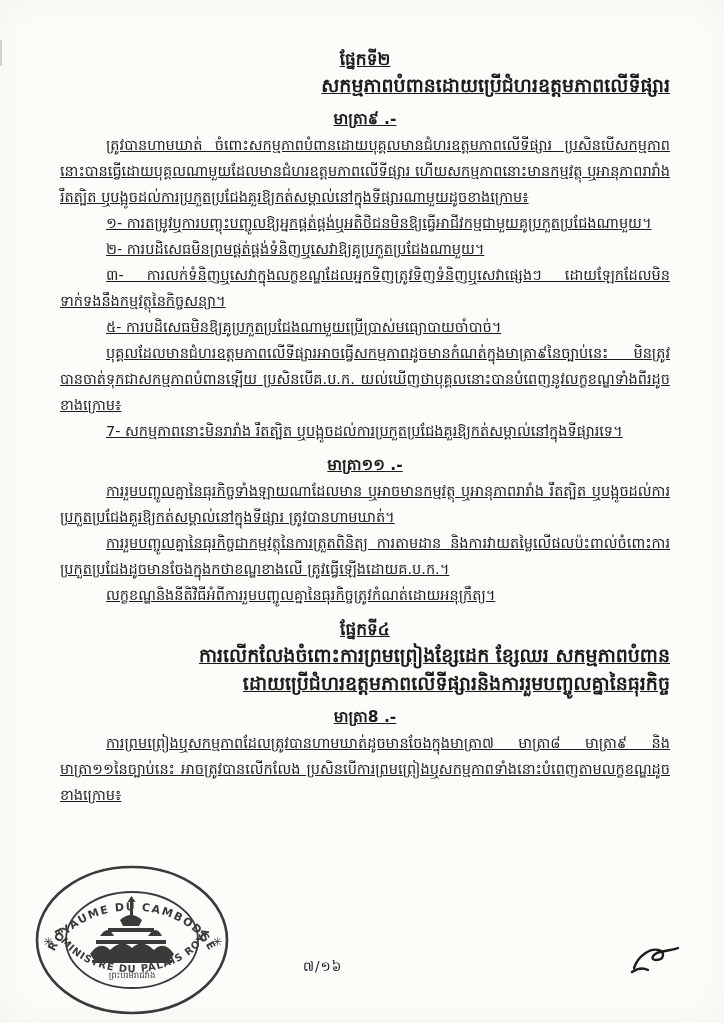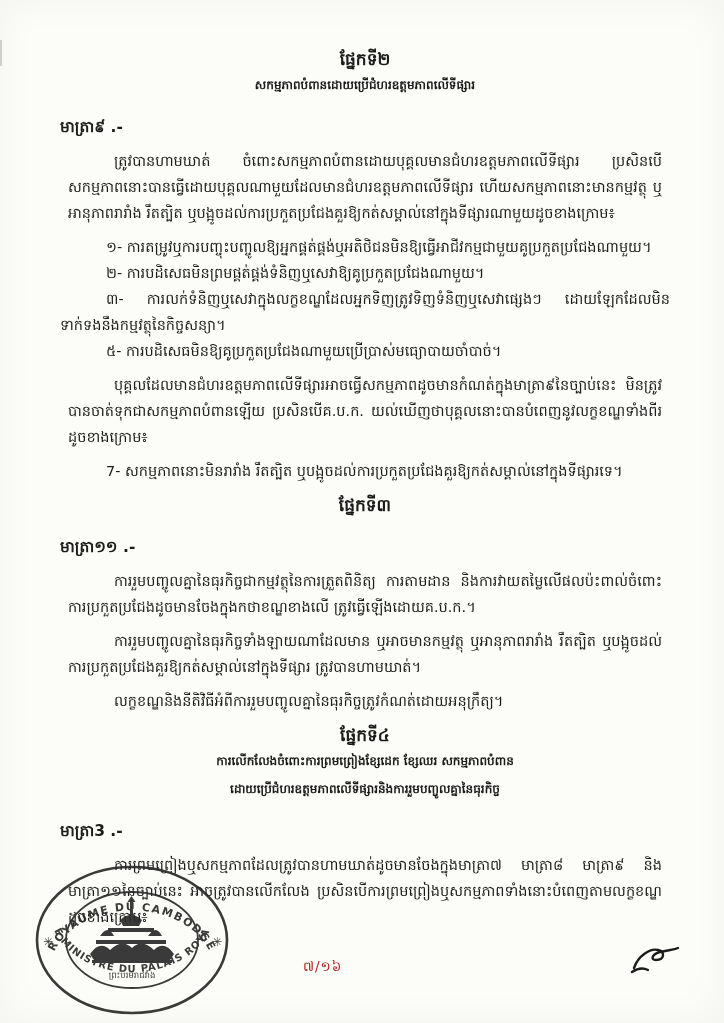--- a/index.html
+++ b/index.html
@@ -12,48 +12,49 @@
     font-family:"DejaVu Sans","Liberation Sans",sans-serif;
     overflow:hidden;
     box-shadow:inset 0 0 40px rgba(0,0,0,0.04);
   }
   .content{
     position:absolute;
     left:60px;right:54px;top:46px;
     font-size:14.5px;
     line-height:26px;
     text-align:justify;
+    text-decoration:underline;
   }
   .part-label{
     text-align:center;font-weight:bold;font-size:17px;
     margin:0;text-indent:0;
   }
   .part-title{
-    text-align:center;font-weight:bold;font-size:12px;
+    text-align:right;font-weight:bold;font-size:19px;
     margin:0 0 2px 0;text-indent:0;
   }
   .article-head{
     font-weight:bold;font-size:15.5px;
-    margin:16px 0 0 0;text-indent:0;text-align:left;
+    margin:8px 0 0 0;text-indent:0;text-align:center;
   }
-  p.body-par{margin:8px;text-indent:46px;}
+  p.body-par{margin:0;text-indent:46px;}
   p.item-par{margin:0;text-indent:46px;}
   .gap-top{margin-top:8px;}
   .stamp{
     position:absolute;left:30px;top:862px;
     width:206px;height:161px;
     opacity:0.92;
     pointer-events:none;
   }
   .signature{
     position:absolute;left:628px;top:942px;width:52px;height:34px;
   }
   .page-number{
     position:absolute;left:303px;top:958px;
-    font-size:13.5px;letter-spacing:1px;color:#b91c1c;
+    font-size:13.5px;letter-spacing:1px;color:#0f172a;
   }
   .scan-speck{
     position:absolute;left:0;top:40px;width:2px;height:26px;background:#cfcfcc;
   }
 </style>
 </head>
 <body>
 
 <div class="page">
   <div class="scan-speck"></div>
@@ -66,32 +67,31 @@
     <p class="article-head">មាត្រា៩ .-</p>
     <p class="body-par">ត្រូវបានហាមឃាត់ ចំពោះសកម្មភាពបំពានដោយបុគ្គលមានជំហរឧត្តមភាពលើទីផ្សារ ប្រសិនបើសកម្មភាពនោះបានធ្វើដោយបុគ្គលណាមួយដែលមានជំហរឧត្តមភាពលើទីផ្សារ ហើយសកម្មភាពនោះមានកម្មវត្ថុ ឬអានុភាពរារាំង រឹតត្បិត ឬបង្អូចដល់ការប្រកួតប្រជែងគួរឱ្យកត់សម្គាល់នៅក្នុងទីផ្សារណាមួយដូចខាងក្រោម៖</p>
     <p class="item-par">១- ការតម្រូវឬការបញ្ចុះបញ្ចូលឱ្យអ្នកផ្គត់ផ្គង់ឬអតិថិជនមិនឱ្យធ្វើអាជីវកម្មជាមួយគូប្រកួតប្រជែងណាមួយ។</p>
     <p class="item-par">២- ការបដិសេធមិនព្រមផ្គត់ផ្គង់ទំនិញឬសេវាឱ្យគូប្រកួតប្រជែងណាមួយ។</p>
     <p class="item-par">៣- ការលក់ទំនិញឬសេវាក្នុងលក្ខខណ្ឌដែលអ្នកទិញត្រូវទិញទំនិញឬសេវាផ្សេងៗ ដោយឡែកដែលមិនទាក់ទងនឹងកម្មវត្ថុនៃកិច្ចសន្យា។</p>
     <p class="item-par">៥- ការបដិសេធមិនឱ្យគូប្រកួតប្រជែងណាមួយប្រើប្រាស់មធ្យោបាយចាំបាច់។</p>
 
     <p class="body-par">បុគ្គលដែលមានជំហរឧត្តមភាពលើទីផ្សារអាចធ្វើសកម្មភាពដូចមានកំណត់ក្នុងមាត្រា៩នៃច្បាប់នេះ មិនត្រូវបានចាត់ទុកជាសកម្មភាពបំពានឡើយ ប្រសិនបើគ.ប.ក. យល់ឃើញថាបុគ្គលនោះបានបំពេញនូវលក្ខខណ្ឌទាំងពីរដូចខាងក្រោម៖</p>
     <p class="item-par">7- សកម្មភាពនោះមិនរារាំង រឹតត្បិត ឬបង្អូចដល់ការប្រកួតប្រជែងគួរឱ្យកត់សម្គាល់នៅក្នុងទីផ្សារទេ។</p>
 
-    <p class="part-label gap-top">ផ្នែកទី៣</p>
 
     <p class="article-head">មាត្រា១១ .-</p>
+    <p class="body-par">ការរួមបញ្ចូលគ្នានៃធុរកិច្ចទាំងឡាយណាដែលមាន ឬអាចមានកម្មវត្ថុ ឬអានុភាពរារាំង រឹតត្បិត ឬបង្អូចដល់ការប្រកួតប្រជែងគួរឱ្យកត់សម្គាល់នៅក្នុងទីផ្សារ ត្រូវបានហាមឃាត់។</p>
     <p class="body-par">ការរួមបញ្ចូលគ្នានៃធុរកិច្ចជាកម្មវត្ថុនៃការត្រួតពិនិត្យ ការតាមដាន និងការវាយតម្លៃលើផលប៉ះពាល់ចំពោះការប្រកួតប្រជែងដូចមានចែងក្នុងកថាខណ្ឌខាងលើ ត្រូវធ្វើឡើងដោយគ.ប.ក.។</p>
-    <p class="body-par">ការរួមបញ្ចូលគ្នានៃធុរកិច្ចទាំងឡាយណាដែលមាន ឬអាចមានកម្មវត្ថុ ឬអានុភាពរារាំង រឹតត្បិត ឬបង្អូចដល់ការប្រកួតប្រជែងគួរឱ្យកត់សម្គាល់នៅក្នុងទីផ្សារ ត្រូវបានហាមឃាត់។</p>
     <p class="body-par">លក្ខខណ្ឌនិងនីតិវិធីអំពីការរួមបញ្ចូលគ្នានៃធុរកិច្ចត្រូវកំណត់ដោយអនុក្រឹត្យ។</p>
 
     <p class="part-label gap-top">ផ្នែកទី៤</p>
     <p class="part-title">ការលើកលែងចំពោះការព្រមព្រៀងខ្សែដេក ខ្សែឈរ សកម្មភាពបំពាន</p>
     <p class="part-title">ដោយប្រើជំហរឧត្តមភាពលើទីផ្សារនិងការរួមបញ្ចូលគ្នានៃធុរកិច្ច</p>
 
-    <p class="article-head">មាត្រា3 .-</p>
+    <p class="article-head">មាត្រា8 .-</p>
     <p class="body-par">ការព្រមព្រៀងឬសកម្មភាពដែលត្រូវបានហាមឃាត់ដូចមានចែងក្នុងមាត្រា៧ មាត្រា៨ មាត្រា៩ និងមាត្រា១១នៃច្បាប់នេះ អាចត្រូវបានលើកលែង ប្រសិនបើការព្រមព្រៀងឬសកម្មភាពទាំងនោះបំពេញតាមលក្ខខណ្ឌដូចខាងក្រោម៖</p>
   </div>
 
   <svg class="stamp" viewBox="0 0 206 161" xmlns="http://www.w3.org/2000/svg">
     <g stroke="#2a2a2a" fill="none" stroke-width="2.6">
       <ellipse cx="102" cy="78" rx="95" ry="73"></ellipse>
       <ellipse cx="102" cy="78" rx="66" ry="48" stroke-width="1.8"></ellipse>
     </g>
     <defs>
       <path id="arcTop" d="M 22 96 A 82 61 0 0 1 182 96"></path>

